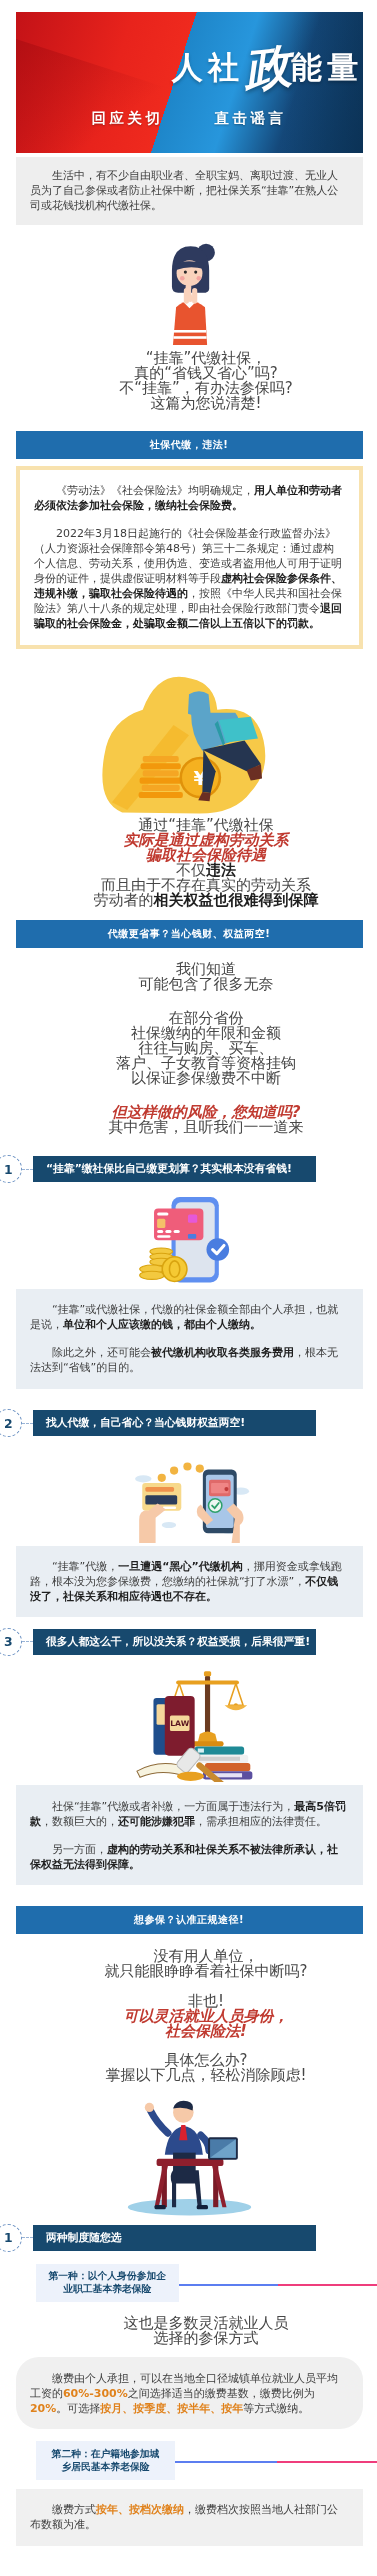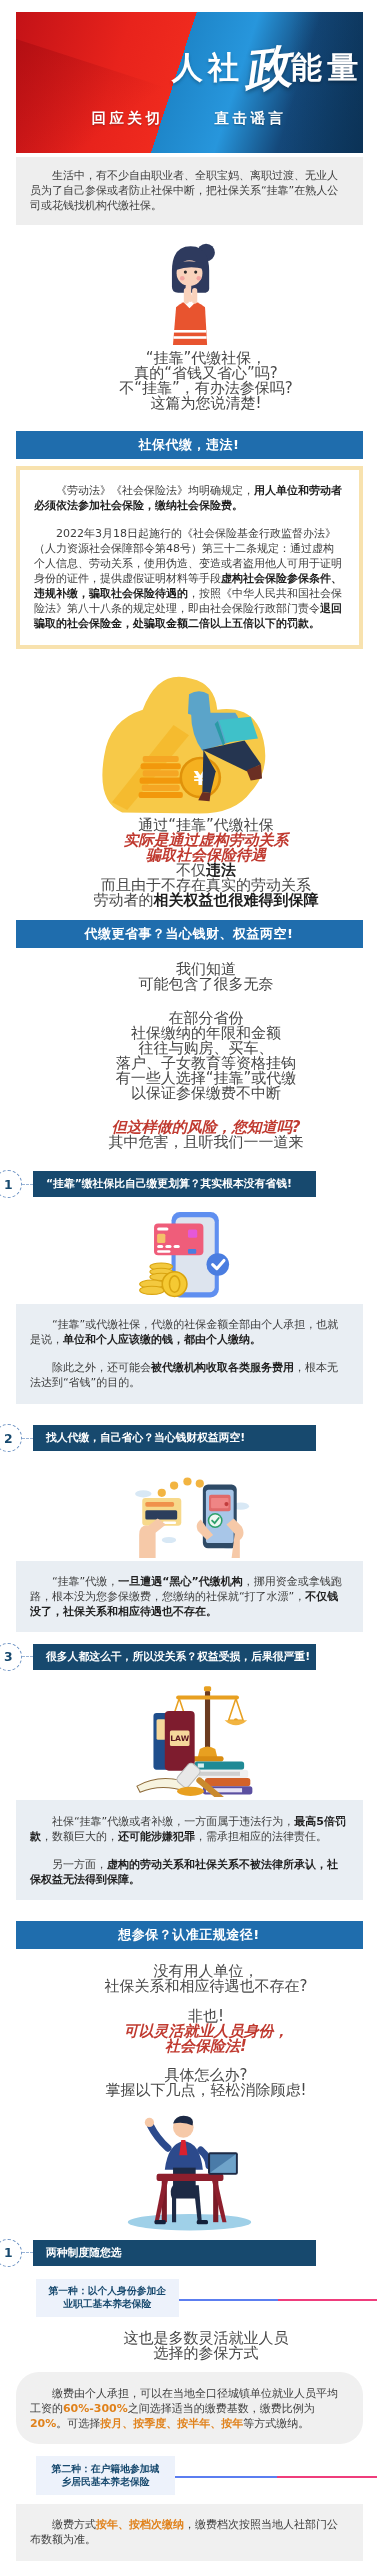--- a/index.html
+++ b/index.html
@@ -34,21 +34,21 @@
   .gbox{background:#f0f0f0;padding:13.4px 14.4px;}
   .b{font-weight:bold;color:#1f1f1f;}
   .o{font-weight:bold;color:#e0821c;}
   .r{font-weight:bold;color:#c03a30;font-style:italic;}
 
   .clines{text-align:center;}
   .clines p{margin:0;font-size:15px;line-height:15px;color:#474747;padding-left:34px;}
   .group-gap{height:14.4px;}
 
   
-  .banner{height:28px;background:#1f6dad;color:#fff;font-weight:bold;font-size:13px;
+  .banner{height:28px;background:#1f6dad;color:#fff;font-weight:bold;font-size:10px;
     display:flex;align-items:center;justify-content:center;letter-spacing:0.5px;}
   .sec-header{display:flex;align-items:center;margin-left:-5.7px;}
   .num-circle{width:26px;height:26px;border-radius:50%;border:1px dashed #7095c5;background:#fff;
     color:#17496e;font-weight:bold;font-size:12.4px;display:flex;align-items:center;justify-content:center;flex:none;}
   .num-dash{width:10.3px;border-top:1px dashed #9ab4d6;flex:none;}
   .sec-bar{height:26px;background:#17496e;color:#fff;font-size:10.8px;font-weight:bold;
     display:flex;align-items:center;padding-left:13.4px;width:270px;flex:none;}
 
   
   .option{display:flex;flex-direction:row;align-items:center;margin-left:36px;}
@@ -160,21 +160,20 @@
         <p>我们知道</p>
         <p>可能包含了很多无奈</p>
       </div>
     <div class="group-gap"></div>
       <div style="height:5.2px;"></div>
     <div class="clines">
         <p>在部分省份</p>
         <p>社保缴纳的年限和金额</p>
         <p>往往与购房、买车、</p>
         <p>落户、子女教育等资格挂钩</p>
-        <p>有一些人选择“挂靠”或代缴</p>
         <p>以保证参保缴费不中断</p>
       </div>
     <div class="group-gap"></div>
       <div style="height:4.1px;"></div>
     <div class="clines">
         <p><span class="r">但这样做的风险，您知道吗?</span></p>
         <p><span>其中危害，且听我们一一道来</span></p>
       </div>
   </div>
 
@@ -294,21 +293,21 @@
     <p><span>另一方面，</span><span class="b">虚构的劳动关系和社保关系不被法律所承认，社保权益无法得到保障。</span></p>
   </div>
 
   <div class="inset banner" style="margin-top:20.6px;">
     <span>想参保？认准正规途径!</span>
   </div>
 
   <div style="margin-top:15.5px;">
     <div class="clines">
         <p>没有用人单位，</p>
-        <p>社保关系和相应待遇也不存在?</p>
+        <p>就只能眼睁睁看着社保中断吗?</p>
       </div>
     <div class="group-gap"></div>
     <div class="clines">
         <p><span>非也!</span></p>
         <p><span class="r">可以灵活就业人员身份，</span></p>
         <p><span class="r">社会保险法!</span></p>
       </div>
     <div class="group-gap"></div>
     <div class="clines">
         <p>具体怎么办?</p>

